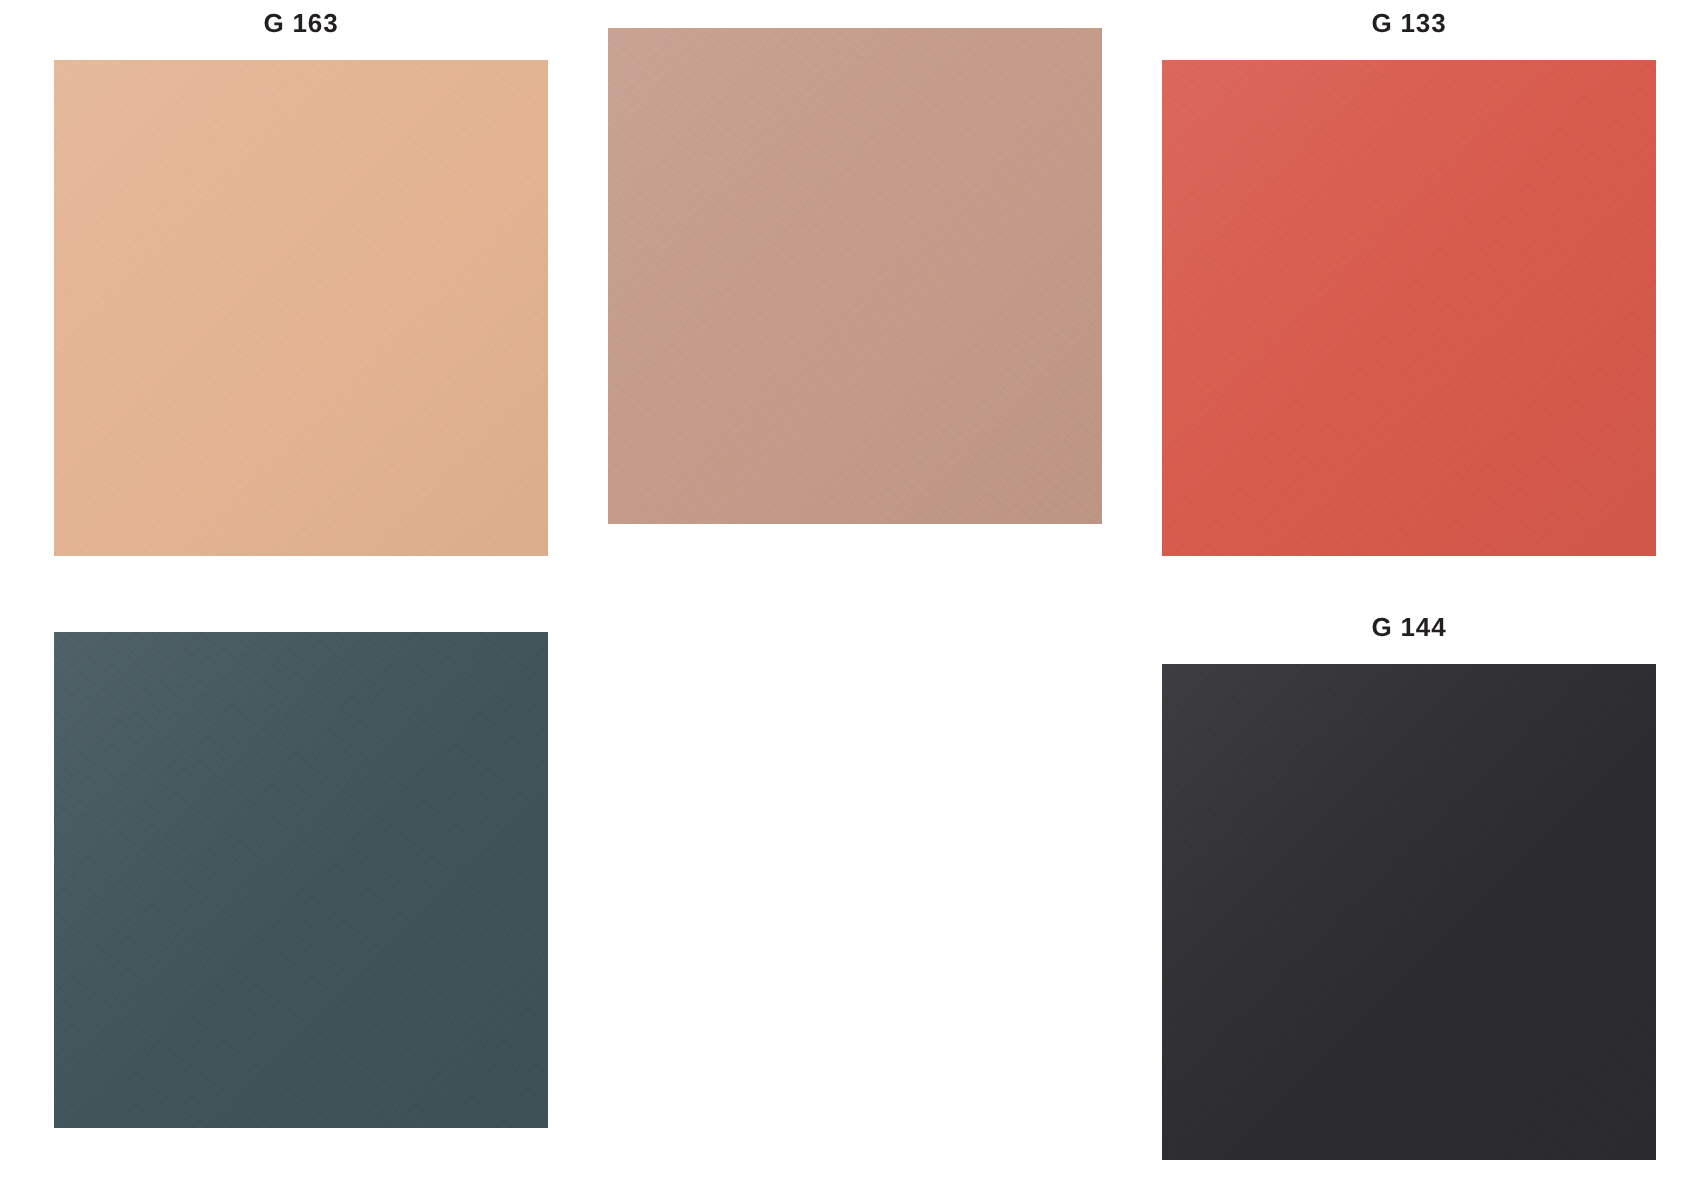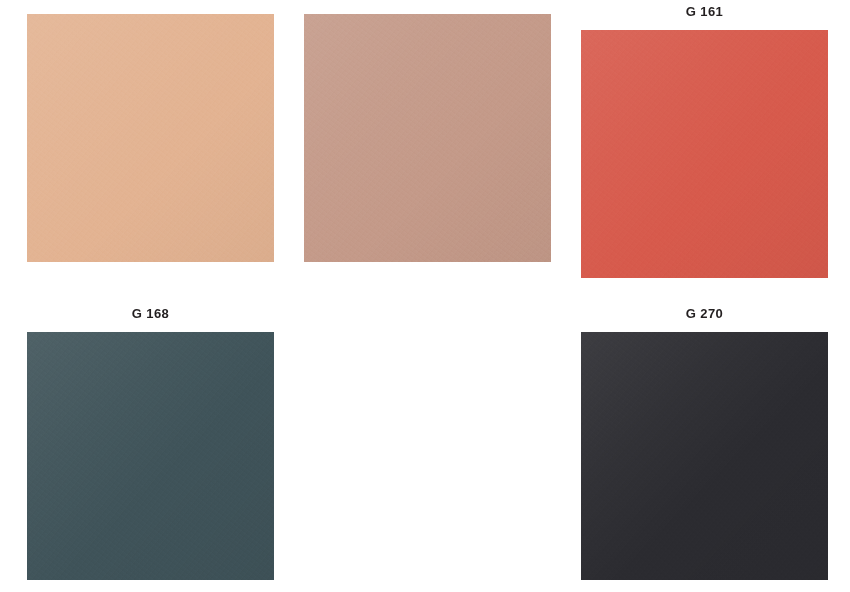--- a/index.html
+++ b/index.html
@@ -91,36 +91,36 @@
     pointer-events: none;
     mix-blend-mode: overlay;
   }
 </style>
 </head>
 <body style="background-color: rgb(255, 255, 255);">
 
 <div class="swatch-board">
 
   <div class="swatch-cell col-0 row-0">
+    <span class="swatch-label" style="color: rgb(35, 31, 32);">G 163</span>
     <div class="swatch-chip" style="background-color: rgb(227, 179, 146);"></div>
   </div>
 
   <div class="swatch-cell col-1 row-0">
     <div class="swatch-chip" style="background-color: rgb(196, 154, 137);"></div>
   </div>
 
   <div class="swatch-cell col-2 row-0">
-    <span class="swatch-label" style="color: rgb(35, 31, 32);">G 161</span>
+    <span class="swatch-label" style="color: rgb(35, 31, 32);">G 133</span>
     <div class="swatch-chip" style="background-color: rgb(215, 90, 76);"></div>
   </div>
 
   <div class="swatch-cell col-0 row-1">
-    <span class="swatch-label" style="color: rgb(35, 31, 32);">G 168</span>
     <div class="swatch-chip" style="background-color: rgb(63, 83, 89);"></div>
   </div>
 
 
   <div class="swatch-cell col-2 row-1">
-    <span class="swatch-label" style="color: rgb(35, 31, 32);">G 270</span>
+    <span class="swatch-label" style="color: rgb(35, 31, 32);">G 144</span>
     <div class="swatch-chip" style="background-color: rgb(43, 43, 48);"></div>
   </div>
 
 </div>
 
 </body></html>

